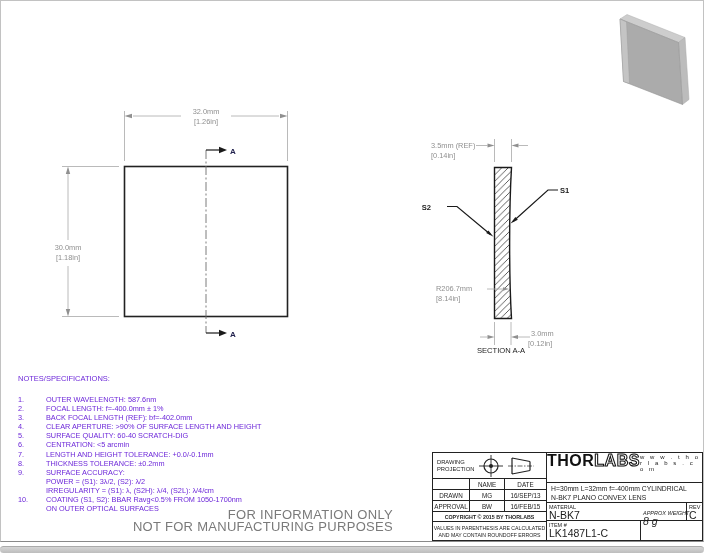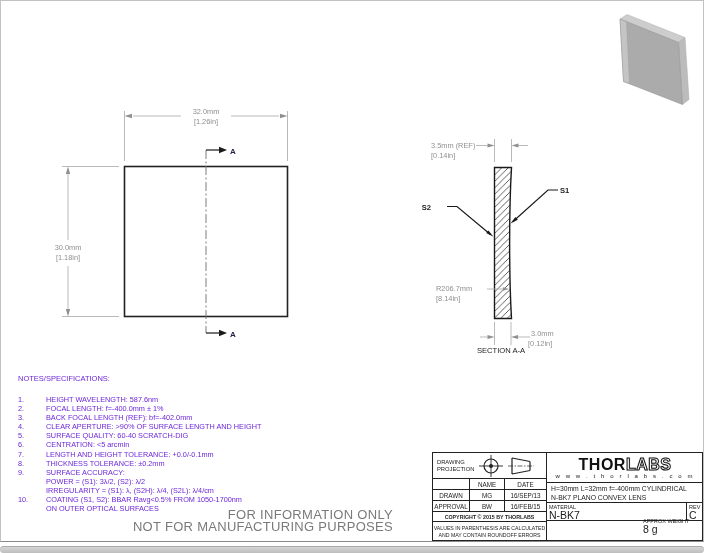--- a/index.html
+++ b/index.html
@@ -18,21 +18,21 @@
           font-size:13px;line-height:11.5px;letter-spacing:.3px;}
   
   #tblock{position:absolute;left:432px;top:452px;width:271px;height:89px;border:1px solid #222;
           box-sizing:border-box;color:#1c1c1c;}
   .cell{position:absolute;box-sizing:border-box;overflow:hidden;}
   .br{border-right:1px solid #222;} .bb{border-bottom:1px solid #222;}
   .lbl{font-size:5.5px;} .ctr{display:flex;align-items:center;justify-content:center;}
   .smallcell{font-size:6.3px;}
   #proj-cell{display:flex;align-items:center;padding-left:4px;gap:4px;}
   #proj-cell .ptext{font-size:5.8px;line-height:6.5px;}
-  #logo-cell{display:flex;flex-direction:column;align-items:center;justify-content:center;}
+  #logo-cell{display:flex;flex-direction:row;justify-content:center;}
   .logo-line{font-weight:bold;font-size:16px;line-height:15px;letter-spacing:.5px;color:#111;}
   .logo-labs{color:#fff;-webkit-text-stroke:1px #111;text-shadow:0 0 1px #111;}
   .logo-url{font-size:6px;letter-spacing:2.1px;color:#222;margin-top:1px;}
   #desc-cell{padding:2px 4px;font-size:6.8px;line-height:8.5px;}
   .fieldcell{padding:1px 2px;}
   .fieldcell .val{text-align:left;font-size:10.5px;line-height:11px;}
   #copyright-cell{font-size:5.3px;font-weight:bold;}
   #disclaimer-cell{font-size:5.2px;line-height:6.5px;text-align:center;display:flex;flex-direction:column;
                    align-items:center;justify-content:center;}
   #hscroll{position:absolute;left:0px;top:546px;width:704px;height:7px;border-radius:4px;
@@ -126,21 +126,21 @@
     <text x="431" y="209.5" class="blktext" font-weight="bold" text-anchor="end">S2</text>
 
     <text x="501" y="353" text-anchor="middle" class="blktext">SECTION A-A</text>
   </g>
 </svg>
 
 <div id="notes">
   <div class="heading">NOTES/SPECIFICATIONS:</div>
   <div class="nrow">
       <span class="num">1.</span>
-      <span>HEIGHT WAVELENGTH: 587.6nm</span>
+      <span>OUTER WAVELENGTH: 587.6nm</span>
     </div>
   <div class="nrow">
       <span class="num">2.</span>
       <span>FOCAL LENGTH: f=-400.0mm ± 1%</span>
     </div>
   <div class="nrow">
       <span class="num">3.</span>
       <span>BACK FOCAL LENGTH (REF):  bf=-402.0mm</span>
     </div>
   <div class="nrow">
@@ -238,19 +238,23 @@
 
   <div class="cell br bb fieldcell" style="left:114px;top:50px;width:140px;height:18px;">
     <div class="lbl">MATERIAL</div>
     <div class="val">N-BK7</div>
   </div>
   <div class="cell bb fieldcell" style="left:254px;top:50px;width:16px;height:18px;">
     <div class="lbl">REV</div>
     <div class="val">C</div>
   </div>
 
-  <div class="cell fieldcell" style="left:208px;top:64px;width:62px;height:20px;">
+  <div class="cell br fieldcell" style="left:114px;top:68px;width:94px;height:20px;">
+    <div class="lbl">ITEM #</div>
+    <div class="val">LK1487L1-C</div>
+  </div>
+  <div class="cell fieldcell" style="left:208px;top:56px;width:62px;height:20px;font-style:italic;">
     <div class="lbl">APPROX WEIGHT</div>
     <div class="val">8 g</div>
   </div>
 </div>
 
 <div id="hscroll"></div>
 
 </body></html>

